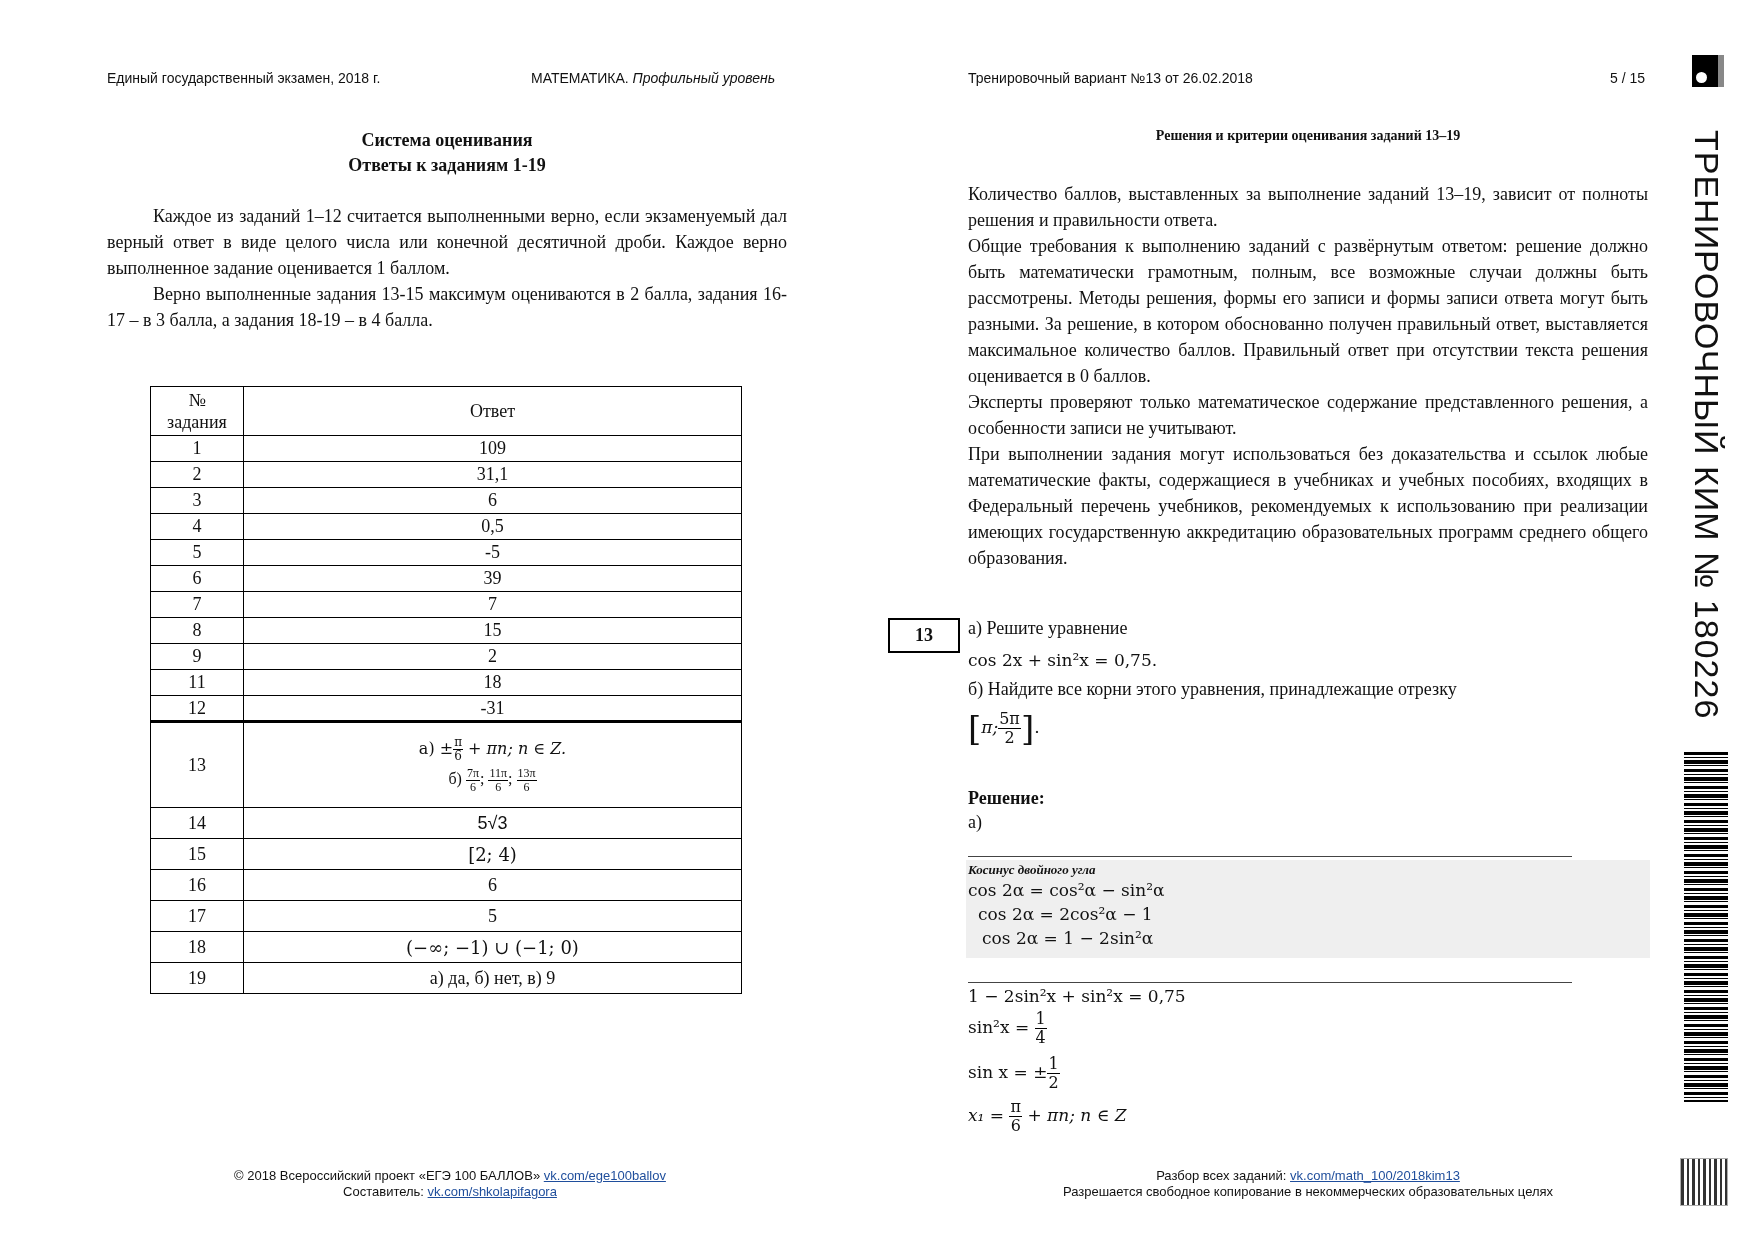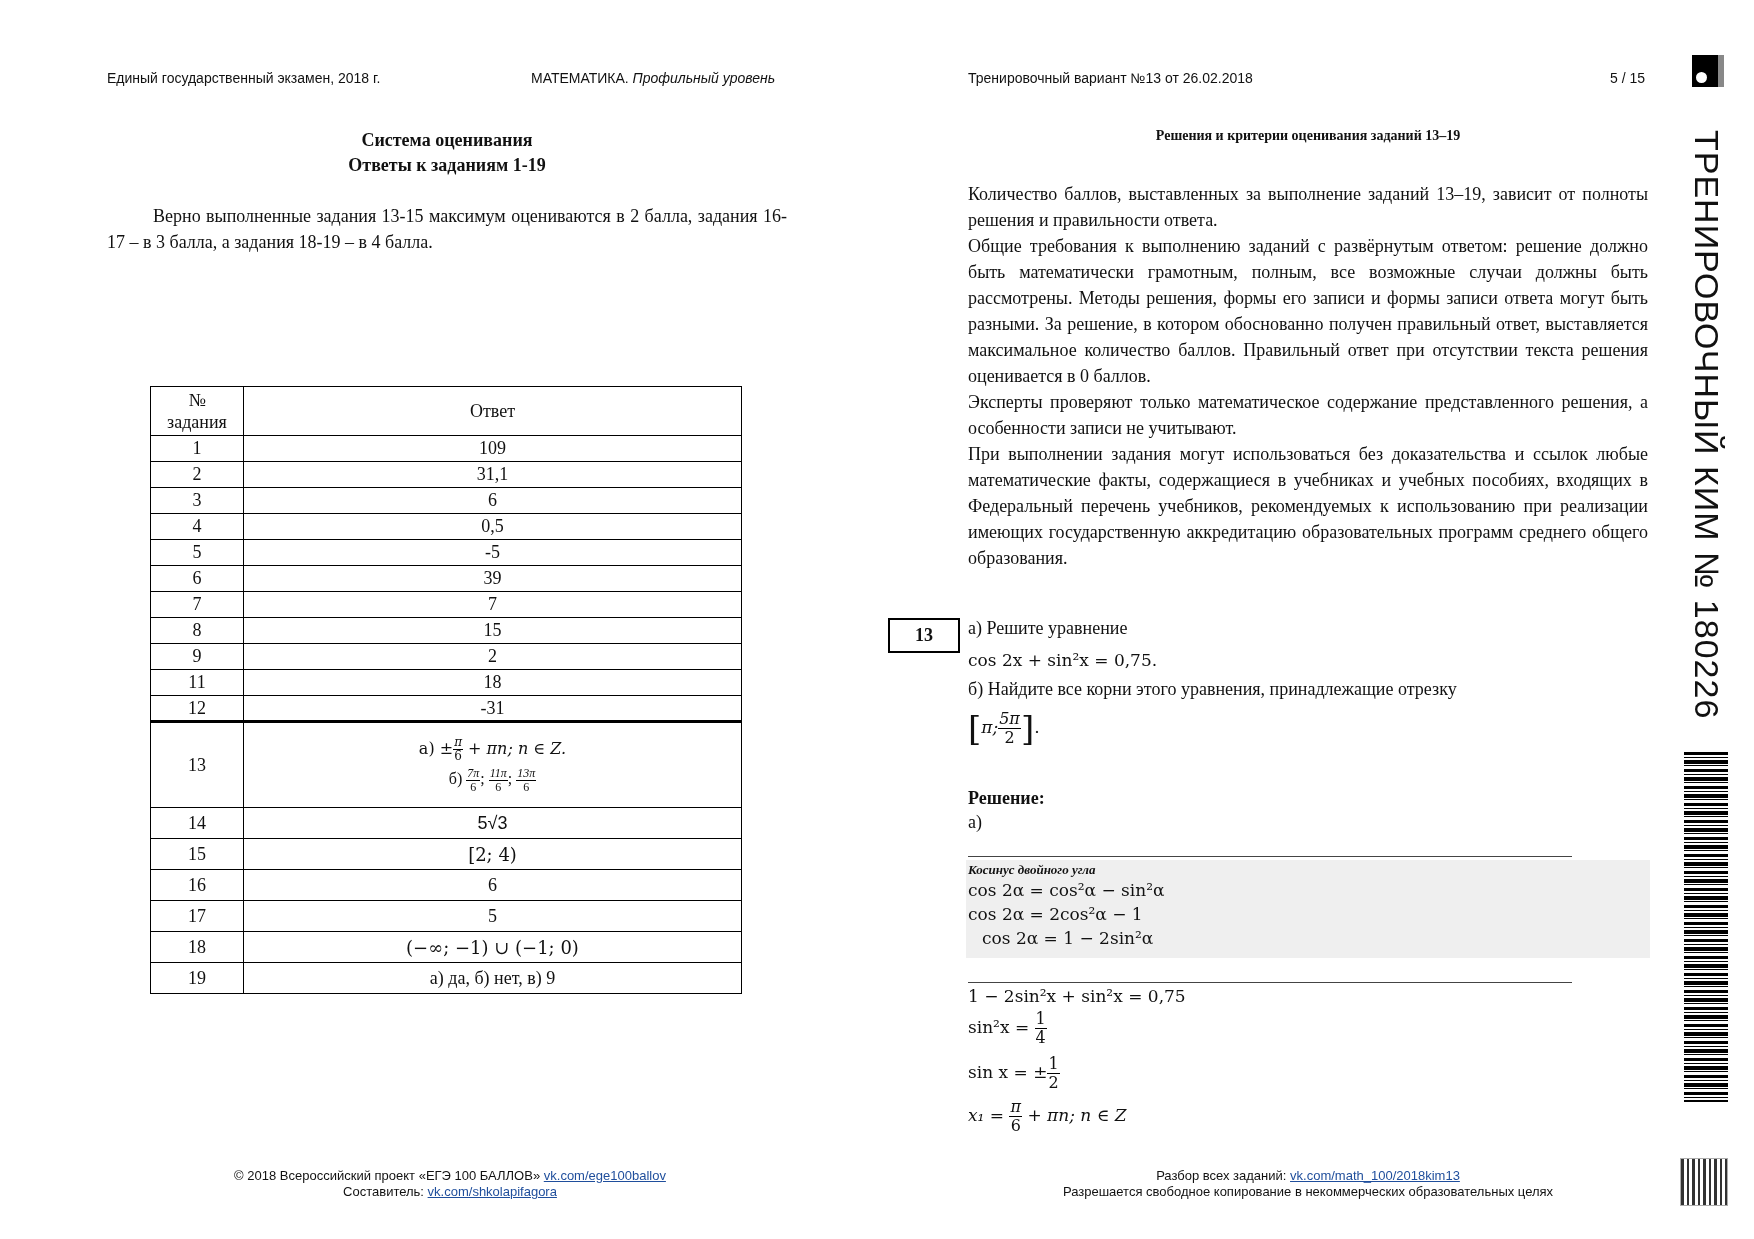--- a/index.html
+++ b/index.html
@@ -16,21 +16,21 @@
   .indent { text-indent:46px; }
 
   table.ans { position:absolute; left:150px; top:386px; width:592px; border-collapse:collapse; font-family:"Liberation Serif", serif; font-size:18px; }
   table.ans td, table.ans th { border:1px solid #000; text-align:center; padding:0; font-weight:normal; }
   table.ans th { height:48px; line-height:22px; }
   table.ans td.num { width:92px; }
   table.ans tr.r { height:26px; }
   table.ans tr.r2 { height:31px; }
   table.ans tr.thick td { border-top:3px solid #000; }
   .frac { display:inline-block; vertical-align:middle; text-align:center; font-size:12px; line-height:13px; }
-  .frac .n { display:block; border-bottom:1px solid #000; padding:0 1px; font-style:italic; }
+  .frac .n { display:block; border-bottom:1px solid #000; padding:0 1px; }
   .frac .d { display:block; }
   .it { font-style:italic; }
 
   
   .title-right { left:968px; width:680px; top:128px; text-align:center; font-family:"Liberation Serif", serif; font-weight:bold; font-size:14px; }
   .rp { left:968px; width:680px; }
   .task-box { left:888px; top:618px; width:68px; height:31px; border:2px solid #000; text-align:center; line-height:31px; font-family:"Liberation Serif", serif; font-weight:bold; font-size:18px; }
   .tline { left:968px; font-family:"Liberation Serif", serif; font-size:18px; white-space:nowrap; }
   .hint-box { left:966px; top:860px; width:684px; height:98px; background:#efefef; }
   .hint-title { font-family:"Liberation Serif", serif; font-style:italic; font-weight:bold; font-size:13px; }
@@ -64,20 +64,21 @@
 </div>
 <div class="abs hdr" style="left:968px;">Тренировочный вариант №13 от 26.02.2018</div>
 <div class="abs hdr" style="left:1610px;">5 / 15</div>
 
 <div class="abs title-left">
   <div>Система оценивания</div>
   <div>Ответы к заданиям 1-19</div>
 </div>
 
 <div class="abs" style="left:107px; top:203px; width:680px;">
+  <p class="para indent">Каждое из заданий 1–12 считается выполненными верно, если экзаменуемый дал верный ответ в виде целого числа или конечной десятичной дроби. Каждое верно выполненное задание оценивается 1 баллом.</p>
   <p class="para indent">Верно выполненные задания 13-15 максимум оцениваются в 2 балла, задания 16-17 – в 3 балла, а задания 18-19 – в 4 балла.</p>
 </div>
 
 <table class="ans">
   <tbody>
       <tr>
     <th style="width:92px;">
       <div>№</div>
       <div>задания</div>
     </th>
@@ -185,21 +186,21 @@
 <div class="abs tline" style="top:708px; font-family:'DejaVu Serif', serif; font-size:17px;">
   <span style="font-size:34px; vertical-align:middle;">[</span><span class="it">π;</span><span class="frac" style="font-size:16px; line-height:18px;"><span class="n">5π</span><span class="d">2</span></span><span style="font-size:34px; vertical-align:middle;">]</span>.
 </div>
 <div class="abs tline" style="top:788px; font-weight:bold;">Решение:</div>
 <div class="abs tline" style="top:812px;">а)</div>
 
 <div class="abs hline" style="left:968px; top:856px; width:604px;"></div>
 <div class="abs hint-box">
   <div class="hint-title" style="padding:2px 2px 0;">Косинус двойного угла</div>
   <div class="formula" style="padding-left:2px;">cos 2α = cos²α − sin²α</div>
-  <div class="formula" style="padding-left:2px;">cos 2α = 2cos²α − 1</div>
+  <div class="formula" style="padding-left:12px;">cos 2α = 2cos²α − 1</div>
   <div class="formula" style="padding-left:16px;">cos 2α = 1 − 2sin²α</div>
 </div>
 <div class="abs hline" style="left:968px; top:982px; width:604px;"></div>
 
 <div class="abs formula" style="left:968px; top:984px;">1 − 2sin²x + sin²x = 0,75</div>
 <div class="abs formula" style="left:968px; top:1010px;">
   <span>sin²x =</span>
   <span class="frac" style="font-size:16px; line-height:18px;"><span class="n" style="font-style:normal;">1</span><span class="d">4</span></span>
 </div>
 <div class="abs formula" style="left:968px; top:1055px;">

